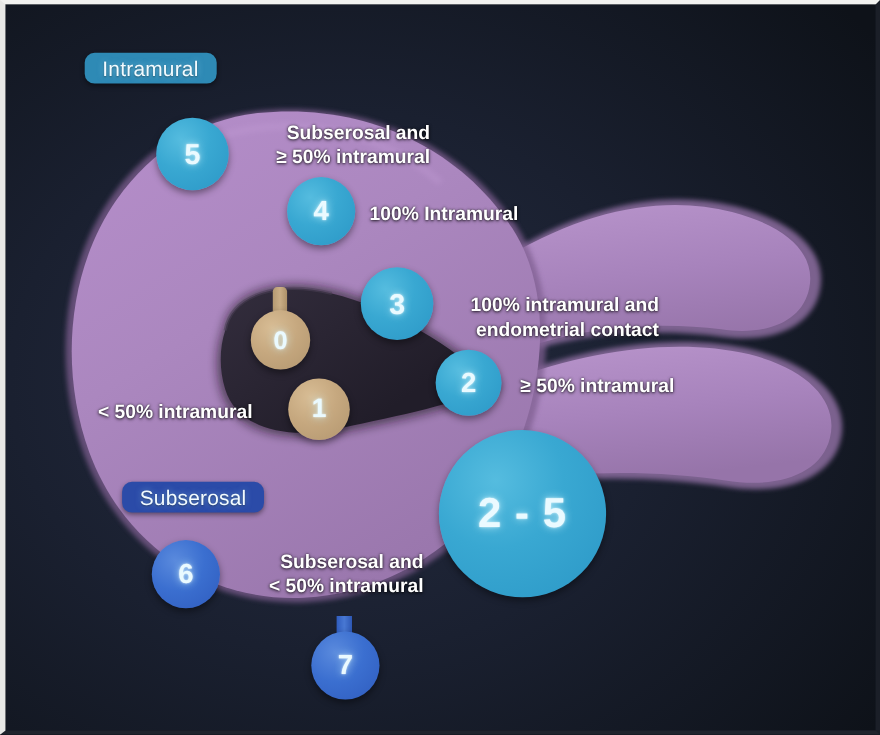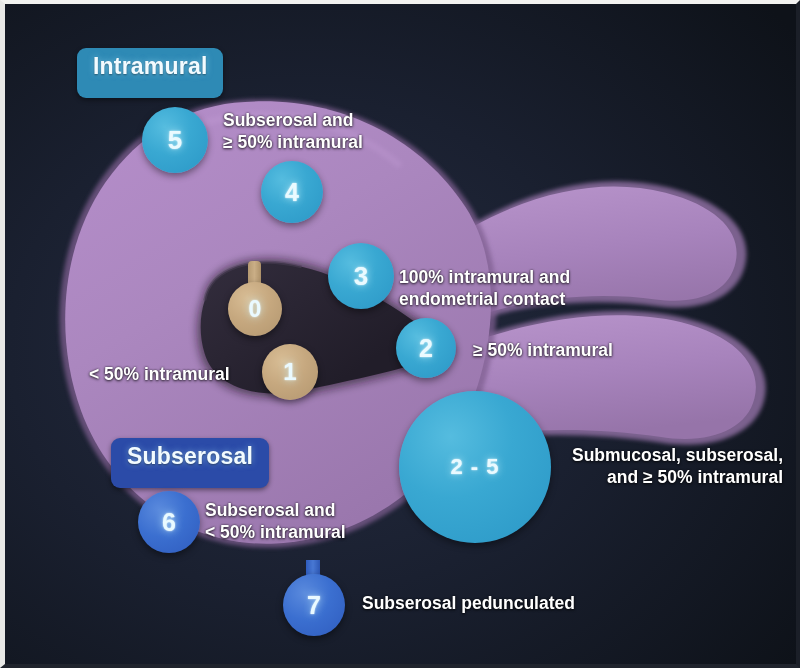--- a/index.html
+++ b/index.html
@@ -32,24 +32,24 @@
     inset: 0;
     width: 100%;
     height: 100%;
   }
 
   
   .badge {
     position: absolute;
     border-radius: 9px;
     color: #f2fbff;
-    font-weight: bold;
-    font-size: 23px;
+    font-weight: normal;
+    font-size: 19px;
     letter-spacing: 0.2px;
-    padding: 5px 16px 19px 16px;
+    padding: 5px 16px 1px 16px;
     text-shadow: 0 0 6px rgba(170,230,255,0.55), 0 1px 2px rgba(0,0,0,0.5);
     white-space: nowrap;
     line-height: 1.15;
   }
   .badge-intramural {
     left: 72px; top: 44px;
     background: #2e8ab5;
     box-shadow: 0 2px 5px rgba(0,0,0,0.45);
   }
   .badge-submucosal {
@@ -106,21 +106,21 @@
   
   .annot {
     position: absolute;
     color: #ffffff;
     font-weight: bold;
     font-size: 17.5px;
     line-height: 1.26;
     text-shadow: 0 1px 3px rgba(0,0,0,0.75), 0 0 2px rgba(0,0,0,0.6);
     white-space: pre-line;
   }
-  .annot.center { text-align: left; }
+  .annot.center { text-align: right; }
   .annot.right  { text-align: right; }
 </style>
 </head>
 <body>
 
 <div id="figure">
 
   <svg id="canvas" viewBox="0 0 800 668" preserveAspectRatio="none">
     <defs>
       <radialGradient id="bgGrad" cx="38%" cy="52%" r="78%">
@@ -230,45 +230,43 @@
   </div>
 
   <div class="nodule tan" style="left:223px; top:278px;  width:54px; height:54px;  font-size:23px;">
     <span>0</span>
   </div>
 
   <div class="nodule tan" style="left:257px; top:340px;  width:56px; height:56px;  font-size:24px;">
     <span>1</span>
   </div>
 
-  <div class="nodule teal" style="left:394px; top:387px;  width:152px; height:152px; font-size:22px; letter-spacing:1px;">
+  <div class="nodule teal" style="left:394px; top:387px;  width:152px; height:152px; font-size:38px; letter-spacing:1px;">
     <span>2 - 5</span>
   </div>
 
   <div class="nodule royal" style="left:133px; top:487px;  width:62px; height:62px;  font-size:25px;">
     <span>6</span>
   </div>
 
   <div class="nodule royal" style="left:278px; top:570px;  width:62px; height:62px;  font-size:25px;">
     <span>7</span>
   </div>
 
   <div class="annot center" style="left:218px; top:105px; width:168px;">Subserosal and
 ≥ 50% intramural</div>
 
+  <div class="annot" style="left:331px; top:179px; width:200px;">100% Intramural</div>
 
   <div class="annot center" style="left:394px; top:262px; width:200px;">100% intramural and
 endometrial contact</div>
 
   <div class="annot" style="left:468px; top:335px; width:200px;">≥ 50% intramural</div>
 
 
   <div class="annot" style="left:84px; top:359px; width:180px;">&lt; 50% intramural</div>
 
-  <div class="annot right" style="left:486px; top:440px; width:292px;">Submucosal, subserosal,
-and ≥ 50% intramural</div>
 
   <div class="annot center" style="left:200px; top:495px; width:180px;">Subserosal and
 &lt; 50% intramural</div>
 
-  <div class="annot" style="left:357px; top:588px; width:300px;">Subserosal pedunculated</div>
 
 </div>
 
 </body></html>

